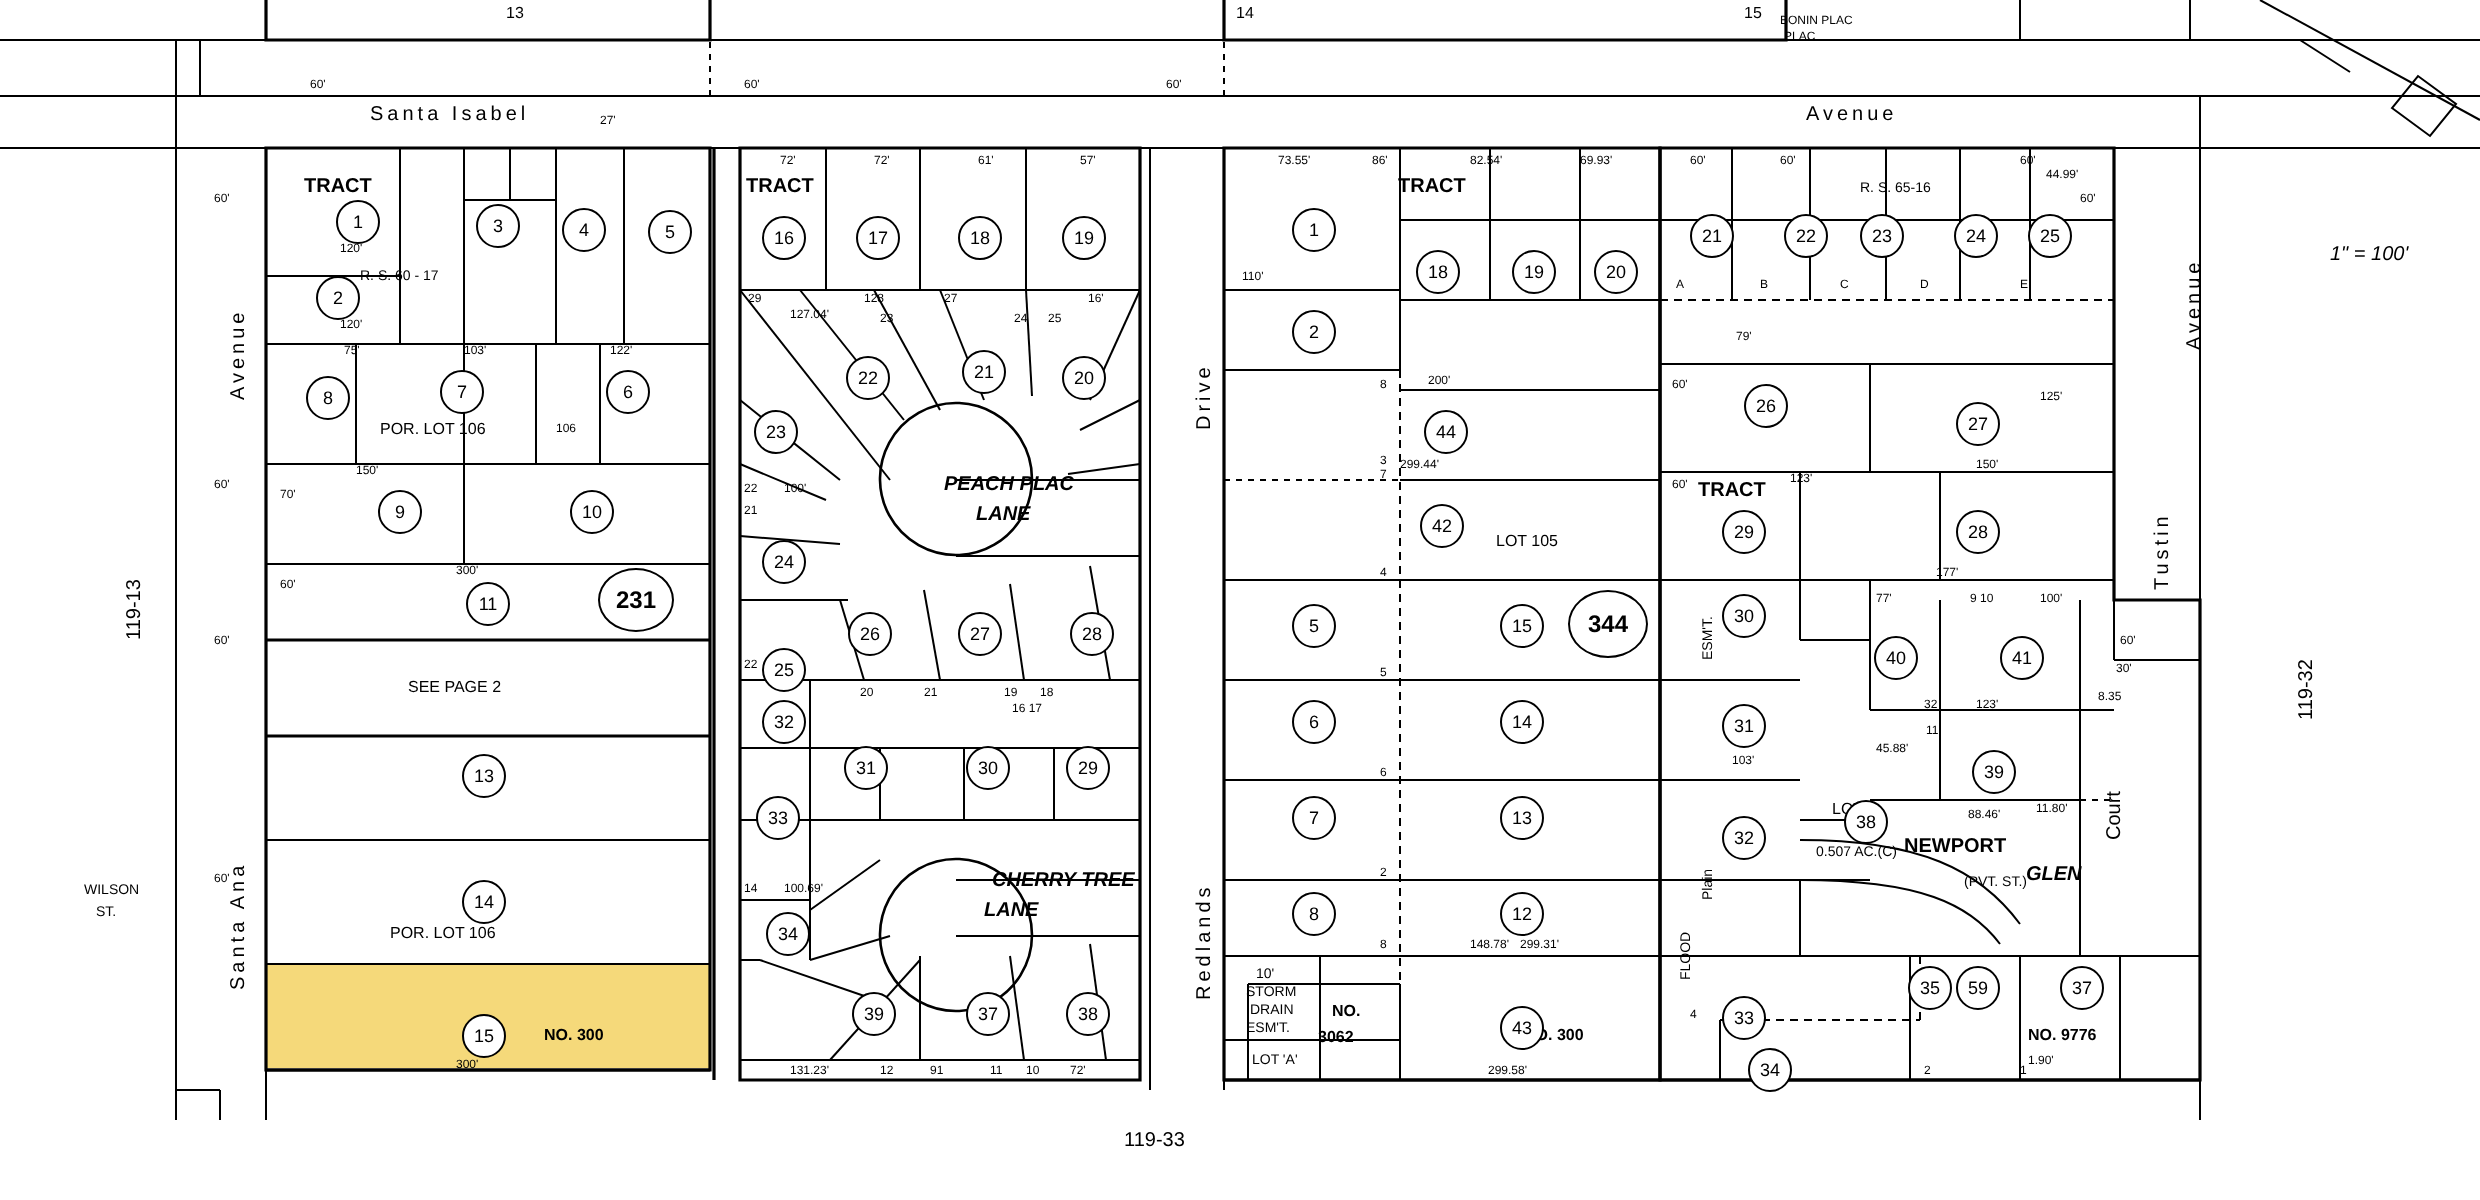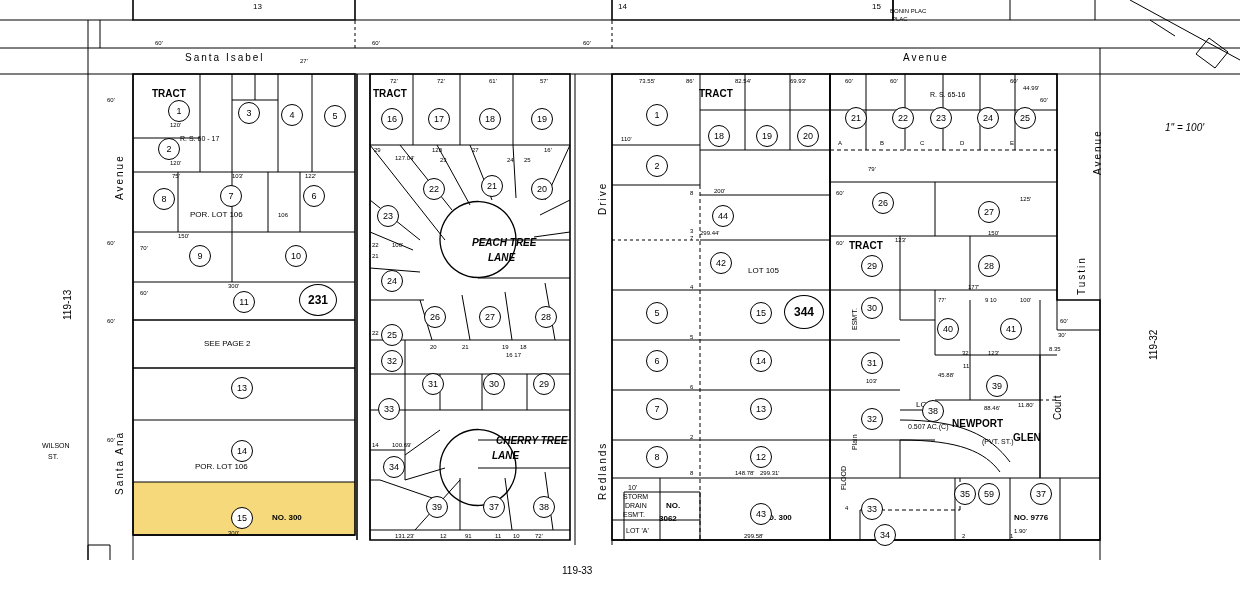--- a/index.html
+++ b/index.html
@@ -229,26 +229,26 @@
   <div class="lbl md" style="left:903px;top:52px;letter-spacing:2px;">Avenue</div>
 
   <div class="lbl md rot90" style="left:114px;top:200px;letter-spacing:2px;">Avenue</div>
   <div class="lbl md rot90" style="left:114px;top:495px;letter-spacing:2px;">Santa Ana</div>
   <div class="lbl md rot90" style="left:1076px;top:295px;letter-spacing:2px;">Tustin</div>
   <div class="lbl md rot90" style="left:1092px;top:175px;letter-spacing:2px;">Avenue</div>
   <div class="lbl md rot90" style="left:597px;top:215px;letter-spacing:2px;">Drive</div>
   <div class="lbl md rot90" style="left:597px;top:500px;letter-spacing:2px;">Redlands</div>
   <div class="lbl md rot90" style="left:1052px;top:420px;">Court</div>
 
-  <div class="lbl md bold ital" style="left:472px;top:237px;">PEACH TREE</div>
+  <div class="lbl md bold ital" style="left:472px;top:237px;">PEACH PLAC</div>
   <div class="lbl md bold ital" style="left:488px;top:252px;">LANE</div>
   <div class="lbl md bold ital" style="left:496px;top:435px;">CHERRY TREE</div>
   <div class="lbl md bold ital" style="left:492px;top:450px;">LANE</div>
   <div class="lbl md bold" style="left:952px;top:418px;">NEWPORT</div>
-  <div class="lbl md bold" style="left:1013px;top:432px;">GLEN</div>
+  <div class="lbl md bold" style="left:1013px;top:432px;font-style:italic;">GLEN</div>
   <div class="lbl tiny2" style="left:982px;top:438px;">(PVT. ST.)</div>
 
   <div class="lbl tiny2" style="left:42px;top:442px;">WILSON</div>
   <div class="lbl tiny2" style="left:48px;top:453px;">ST.</div>
 
   <div class="lbl md bold" style="left:152px;top:88px;">TRACT</div>
   <div class="lbl md bold" style="left:373px;top:88px;">TRACT</div>
   <div class="lbl md bold" style="left:699px;top:88px;">TRACT</div>
   <div class="lbl md bold" style="left:849px;top:240px;">TRACT</div>
 

